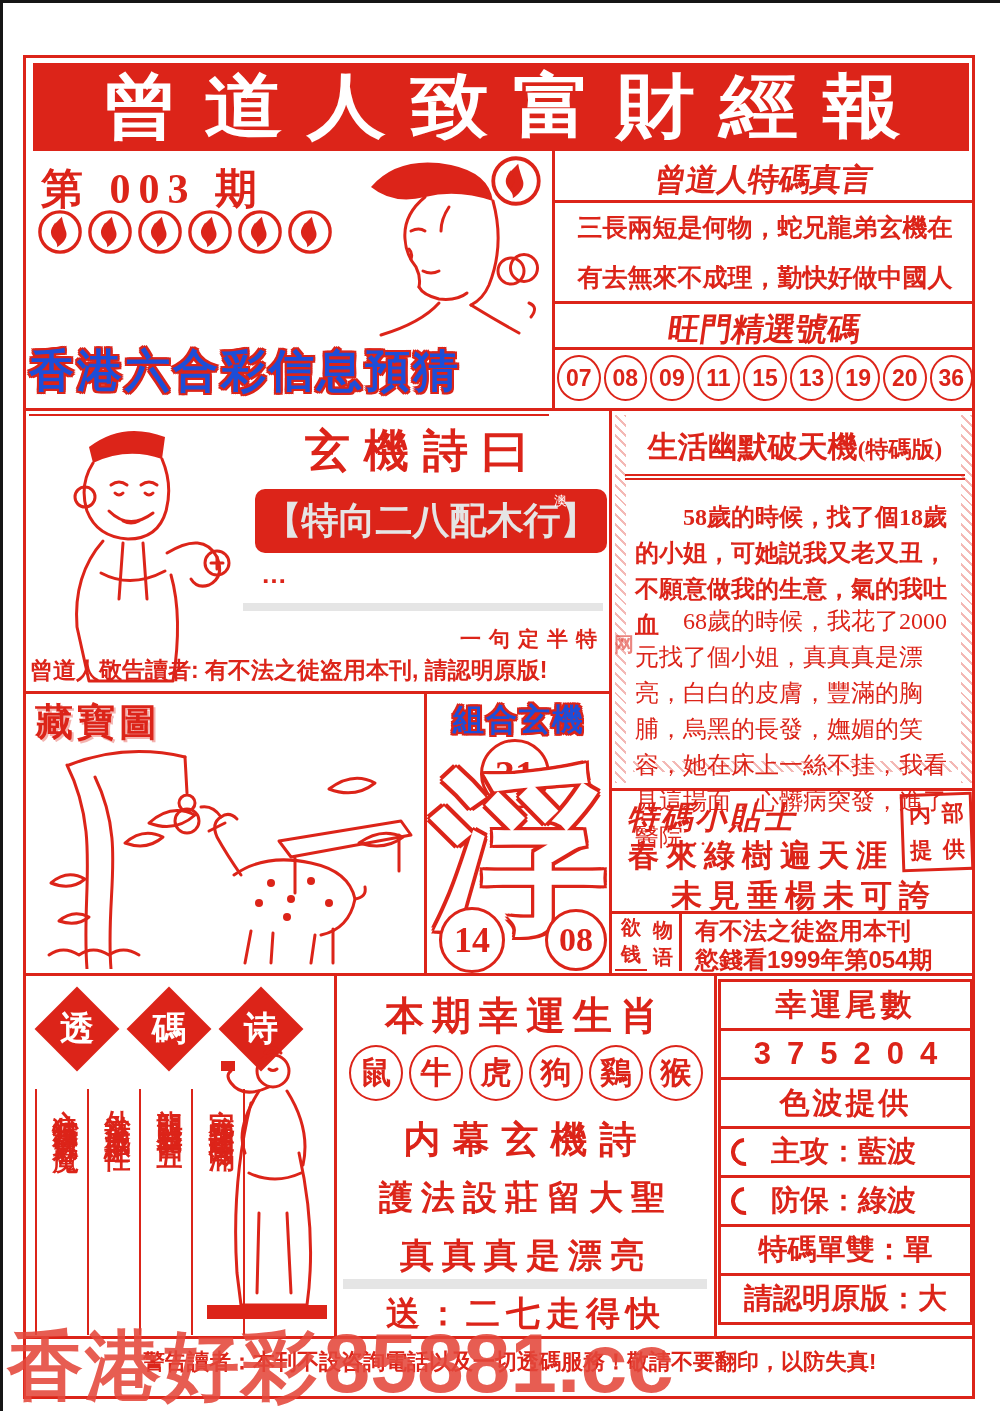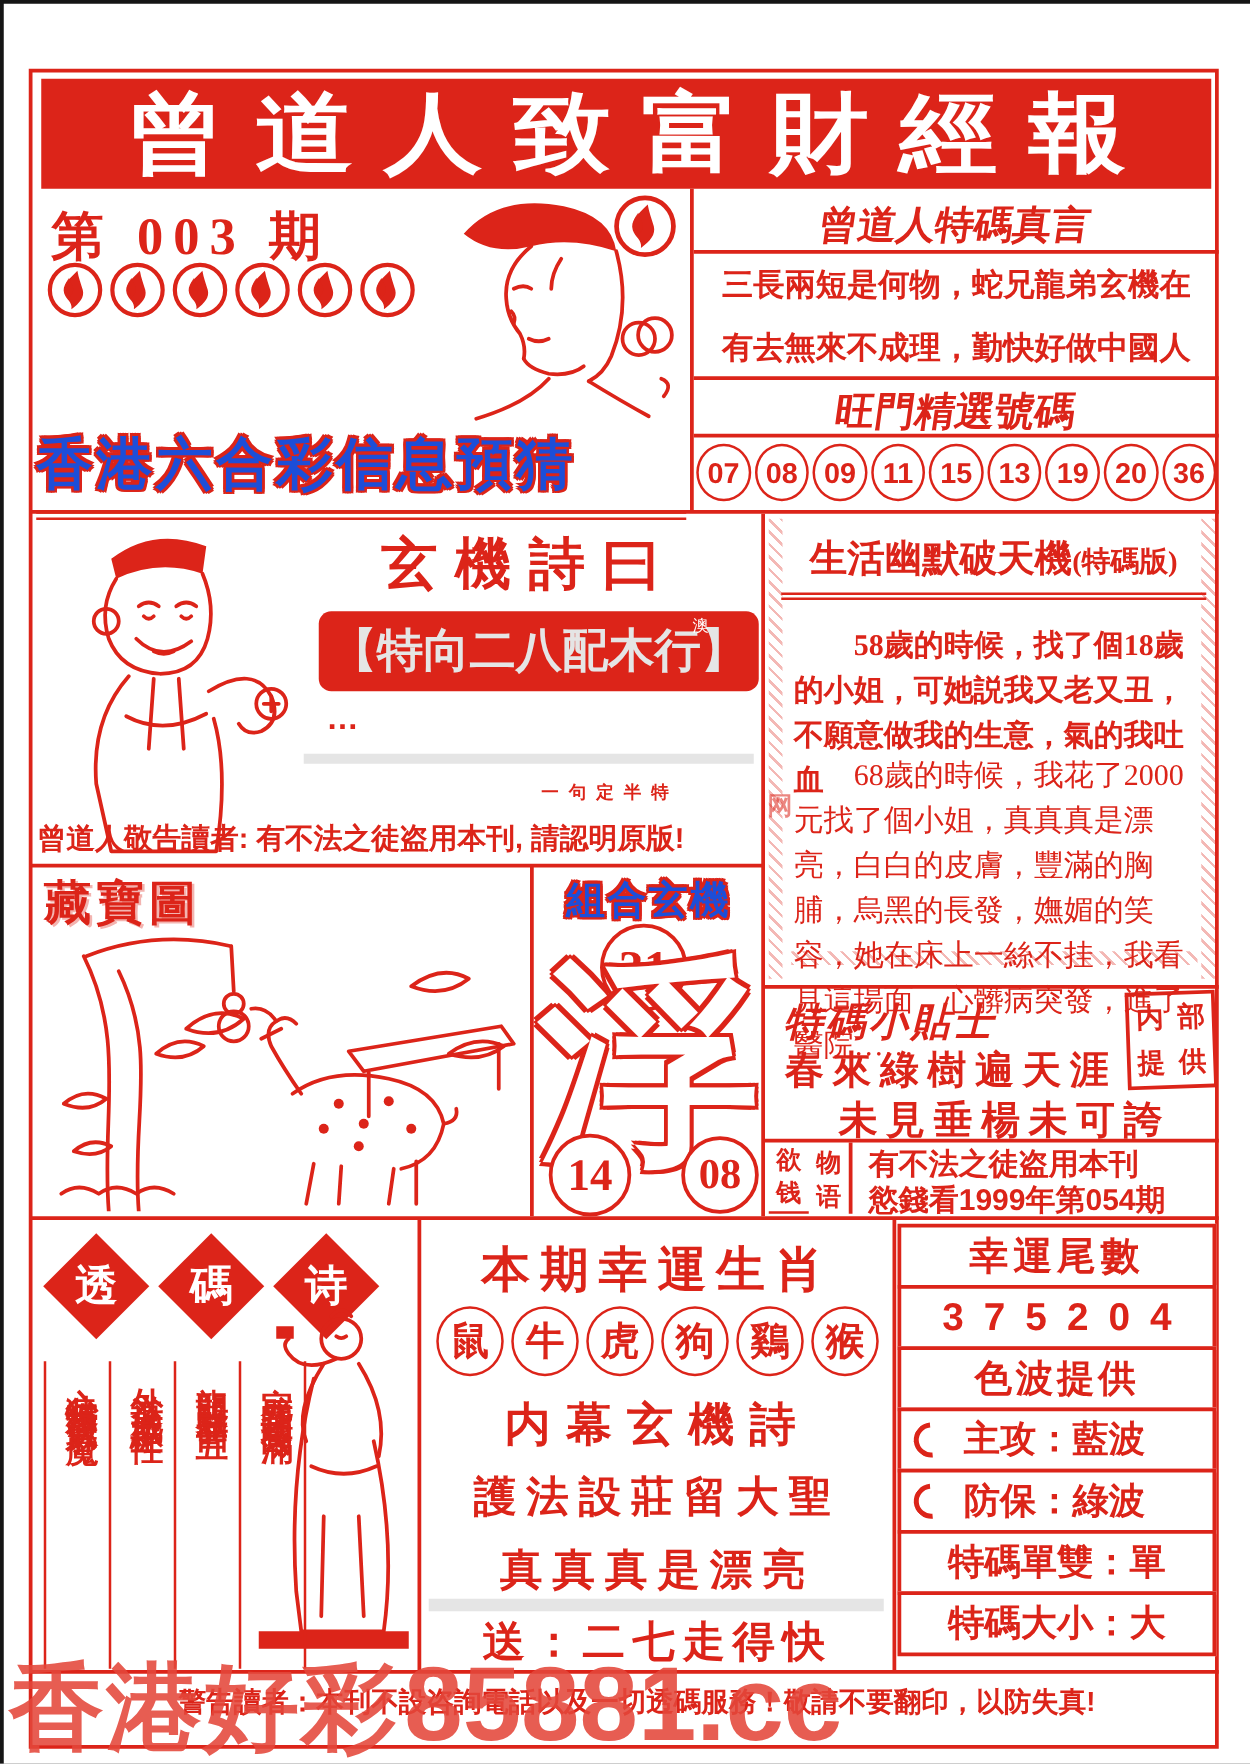--- a/index.html
+++ b/index.html
@@ -164,21 +164,21 @@
   <div class="abs" style="left:252px;top:486px;width:352px;height:64px;background:var(--red);border-radius:10px;display:flex;align-items:center;justify-content:center">
     <span style="color:#e5e5e5;font-size:37px;font-weight:bold;white-space:nowrap">
       <span>【</span><span>特向二八配木行</span><span>】</span>
     </span>
     <span style="position:absolute;right:40px;top:3px;color:#fff;font-size:13px">澳</span>
   </div>
 
   <div class="abs b" style="left:258px;top:556px;font-size:26px">…</div>
   <div class="abs graybar" style="left:240px;top:600px;width:360px;height:8px"></div>
 
-  <div class="abs serif b" style="left:430px;top:622px;width:172px;font-size:14px;letter-spacing:8px;text-align:left">一句定半特</div>
+  <div class="abs serif b" style="left:430px;top:622px;width:172px;font-size:21px;letter-spacing:8px;text-align:right">一句定半特</div>
   <div class="abs b" style="left:27px;top:652px;width:580px;font-size:23px;white-space:nowrap">曾道人敬告讀者: 有不法之徒盗用本刊, 請認明原版!</div>
 
   <div class="abs redline" style="left:606px;top:408px;width:3px;height:562px"></div>
 
   <div class="abs ornament" style="left:612px;top:412px;width:11px;height:368px"></div>
   <div class="abs ornament" style="left:958px;top:412px;width:11px;height:368px"></div>
   <div class="abs ornament" style="left:630px;top:758px;width:325px;height:11px"></div>
 
   <div class="abs ctr" style="left:622px;top:424px;width:340px;white-space:nowrap;border-bottom:6px double var(--red);padding-bottom:6px">
     <span class="serif b" style="font-size:30px">生活幽默破天機</span><span class="serif b" style="font-size:23px">(特碼版)</span>
@@ -310,21 +310,21 @@
     <div class="panelrow" style="height:52px;margin-top:-3px;font-size:30px;letter-spacing:3px">色波提供</div>
     <div class="panelrow" style="height:52px;margin-top:-3px;font-size:29px;justify-content:flex-start;padding-left:10px;gap:12px;box-sizing:border-box">
       <span class="crescent"></span>
       <span>主攻：藍波</span>
     </div>
     <div class="panelrow" style="height:52px;margin-top:-3px;font-size:29px;justify-content:flex-start;padding-left:10px;gap:12px;box-sizing:border-box">
       <span class="crescent"></span>
       <span>防保：綠波</span>
     </div>
     <div class="panelrow" style="height:52px;margin-top:-3px;font-size:29px">特碼單雙：單</div>
-    <div class="panelrow" style="height:52px;margin-top:-3px;font-size:29px">特碼大小：大</div>
+    <div class="panelrow" style="height:52px;margin-top:-3px;font-size:29px">請認明原版：大</div>
   </div>
 
   <div class="abs redline" style="left:22px;top:1333px;width:950px;height:3px"></div>
   <div class="abs ctr b" style="left:140px;top:1344px;width:720px;font-size:22px;white-space:nowrap">警告讀者：本刊不設咨詢電話以及一切透碼服務！敬請不要翻印，以防失真!</div>
 
   <div class="abs" style="left:4px;top:1312px;z-index:5;white-space:nowrap;color:var(--red-soft);opacity:.88">
     <span class="b" style="font-size:76px;letter-spacing:2px">香港好彩</span>
     <span class="b" style="font-size:84px;font-family:'Liberation Sans','DejaVu Sans',sans-serif">85881.cc</span>
   </div>
 

